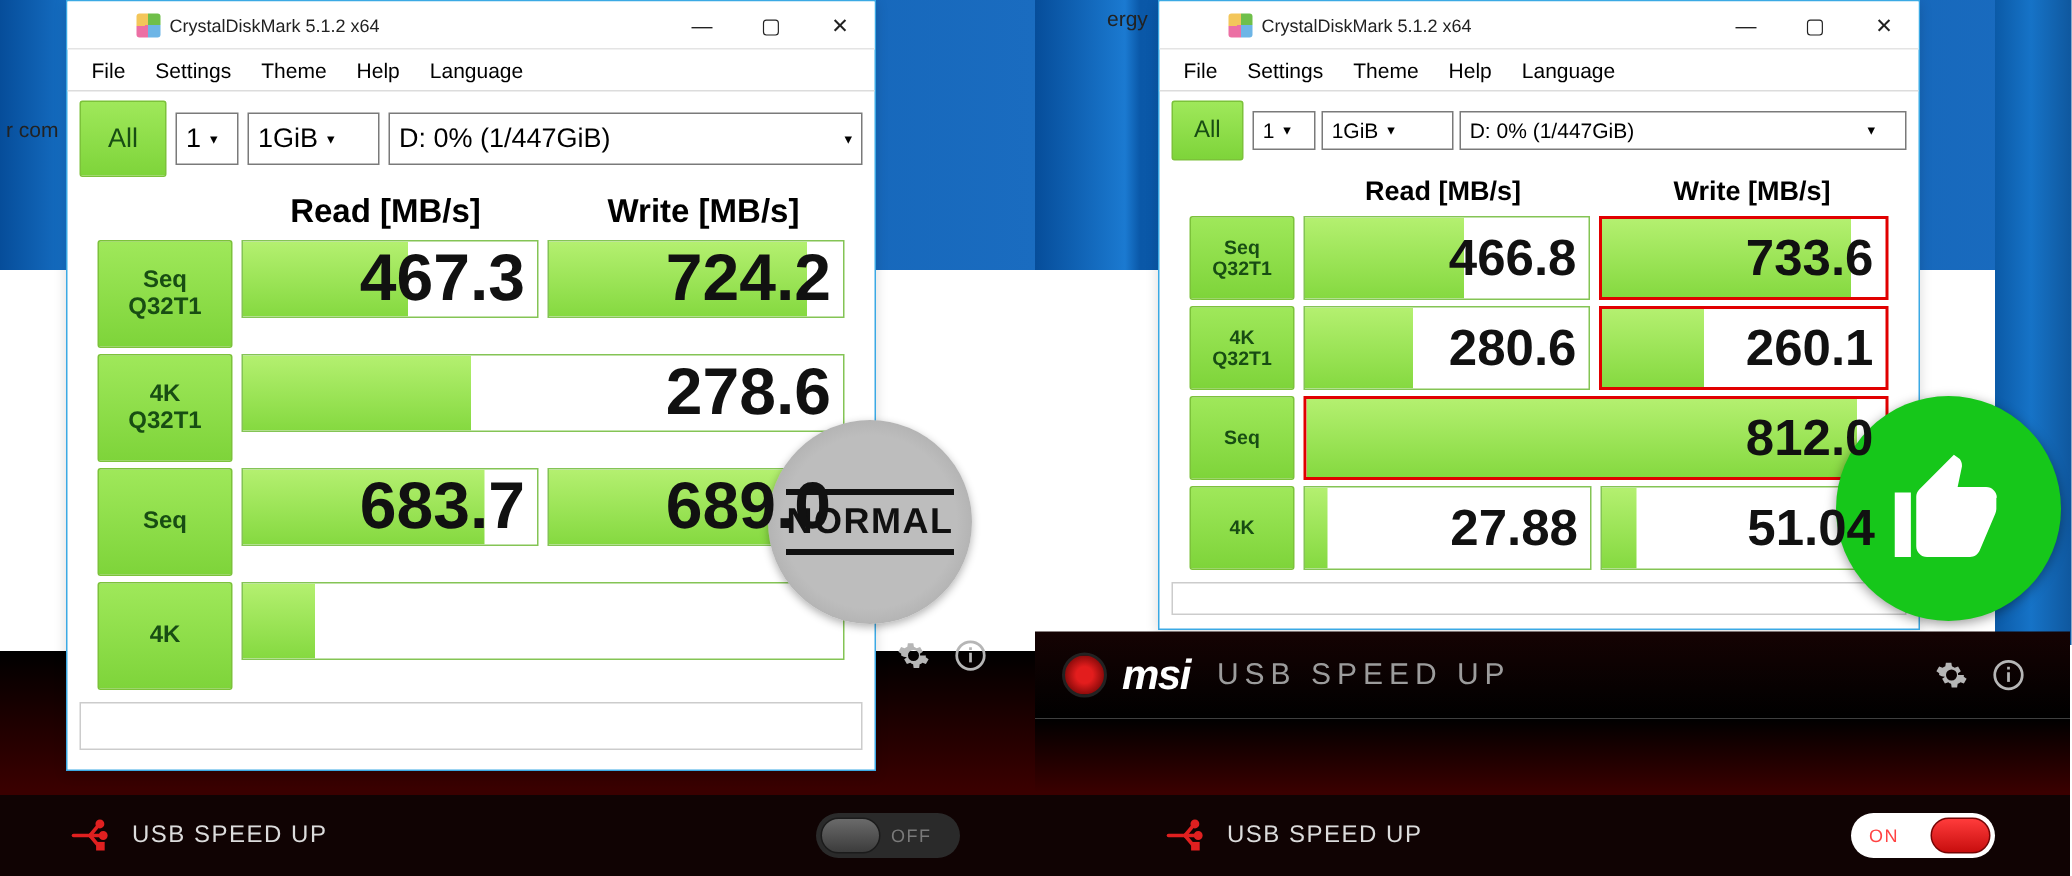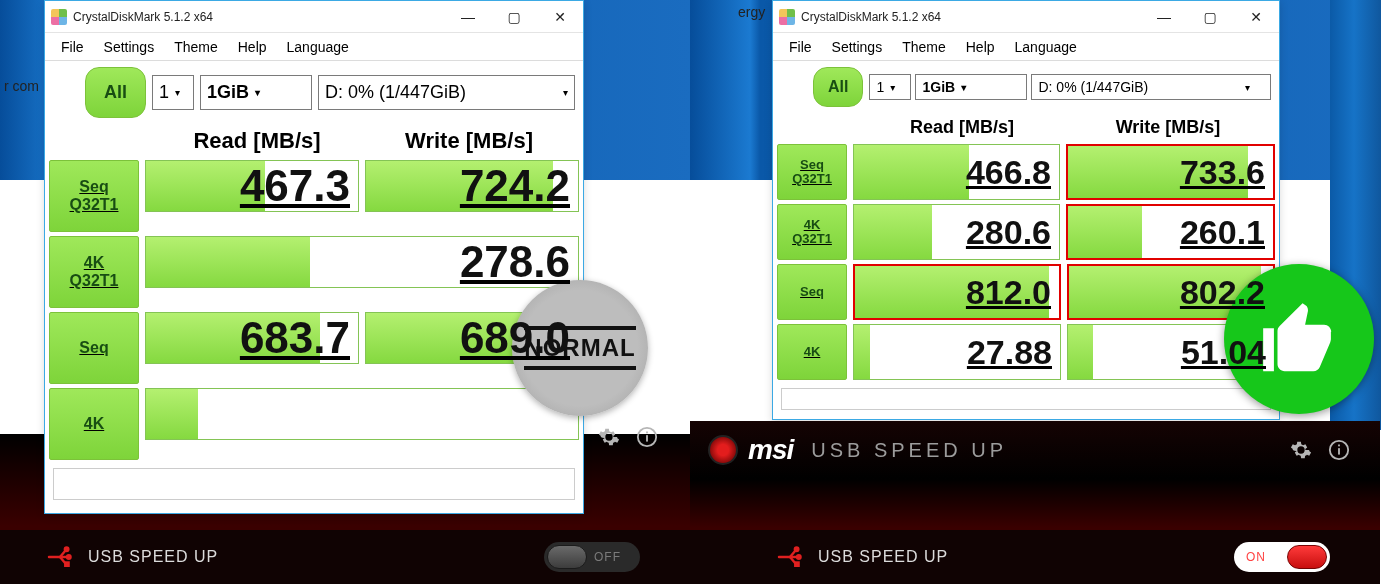--- a/index.html
+++ b/index.html
@@ -41,20 +41,21 @@
   .panel-right .cdm-window { left:82px; top:0; width:508px; height:420px; }
 
   .titlebar {
     height:32px;
     display:flex;
     align-items:center;
     background:#fff;
     border-bottom:1px solid #e4e4e4;
     font-size:12px;
     color:#222;
+    padding-left:40px;
   }
   .titlebar .app-icon {
     width:16px; height:16px; margin:0 6px;
     background: conic-gradient(#6fbf4a 0 90deg,#6db5e6 90deg 180deg,#ec6fa4 180deg 270deg,#f3c65a 270deg 360deg);
     border-radius:2px;
   }
   .titlebar .title { flex:1; }
   .titlebar .winbtn {
     width:46px; height:30px; display:flex; align-items:center; justify-content:center;
     font-size:14px; color:#222; cursor:pointer;
@@ -74,43 +75,42 @@
   .toolbar {
     display:flex;
     align-items:center;
     padding:6px 8px 4px 8px;
     gap:6px;
   }
   .all-btn {
     background:linear-gradient(to bottom,#9fe85a,#7ed43a);
     border:1px solid #7cc23a;
     color:#184d13;
-    font-weight:bold;
+    font-weight:normal;
     padding:14px 18px;
     font-size:18px;
     cursor:pointer;
-    border-radius:14px;
-    margin-left:32px;
+    border-radius:2px;
   }
   .panel-right .all-btn { padding:10px 14px; font-size:16px; }
 
   .sel {
     font-size:14px;
     font-family:"Segoe UI",Arial,sans-serif;
     border:1px solid #7a7a7a;
     background:#fff;
     padding:4px 20px 4px 6px;
     position:relative;
     display:inline-flex;
     align-items:center;
     cursor:pointer;
   }
   .sel .chev { margin-left:6px; font-size:10px; }
   .sel-runs { width:42px; }
-  .sel-size { width:112px;font-weight:bold; }
+  .sel-size { width:88px; }
   .sel-drive { flex:1; }
   .panel-left .sel { font-size:18px; padding:6px 6px; }
   .panel-left .sel-drive { min-width:248px; }
 
   .headers {
     display:flex;
     padding:0 8px;
   }
   .headers .spacer { flex:0 0 98px; }
   .headers .hcell {
@@ -118,23 +118,22 @@
     text-align:center;
     font-size:22px;
     font-weight:bold;
     padding:6px 0 4px 0;
   }
   .panel-right .headers .spacer { flex:0 0 78px; }
   .panel-right .headers .hcell { font-size:18px; }
 
   .datarow {
     display:flex;
-    padding:2px 4px;
+    padding:2px 20px;
     gap:6px;
-    text-decoration:underline;
   }
   .rowbtn {
     flex:0 0 90px;
     display:flex;
     align-items:center;
     justify-content:center;
     background:linear-gradient(to bottom,#9fe85a,#7ed43a);
     border:1px solid #7cc23a;
     color:#184d13;
     font-weight:bold;
@@ -502,24 +501,20 @@
           <div class="fill" style="width: 36%;"></div>
           <span class="valtext">260.1</span>
         </div>
     </div>
     <div class="datarow">
       <div class="rowbtn">Seq</div>
       <div class="valcell highlight-wrap">
           <div class="fill" style="width: 95%;"></div>
           <span class="valtext">812.0</span>
         </div>
-      <div class="valcell highlight-wrap">
-          <div class="fill" style="width: 94%;"></div>
-          <span class="valtext">802.2</span>
-        </div>
     </div>
     <div class="datarow">
       <div class="rowbtn">4K</div>
       <div class="valcell">
           <div class="fill" style="width: 8%;"></div>
           <span class="valtext">27.88</span>
         </div>
       <div class="valcell">
           <div class="fill" style="width: 12%;"></div>
           <span class="valtext">51.04</span>

